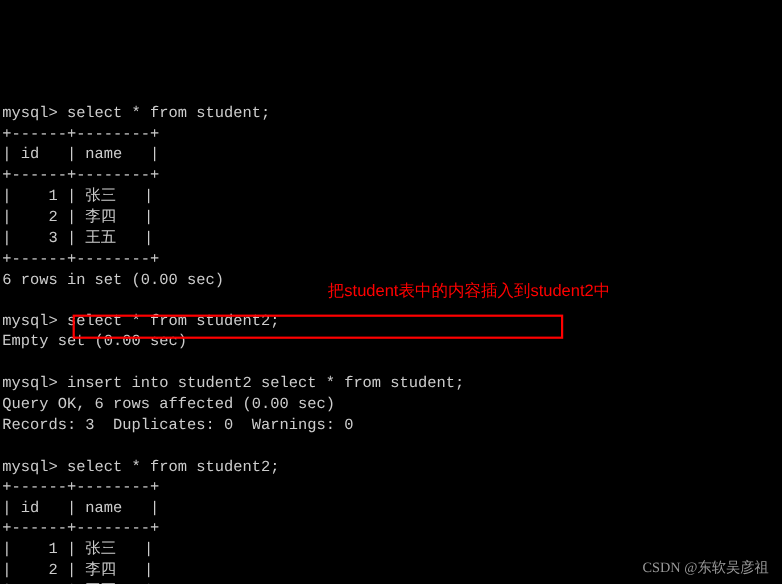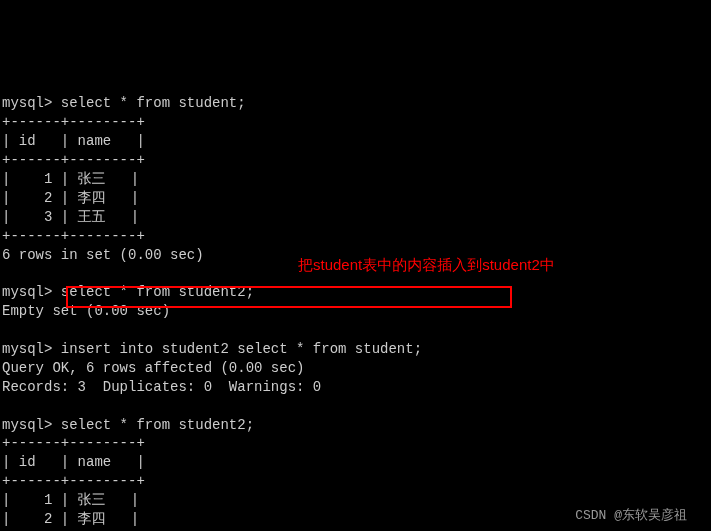--- a/index.html
+++ b/index.html
@@ -30,24 +30,24 @@
       font-size: 15px;
       text-align: center;
     }
     .red-box {
       position: absolute;
       border: 2px solid #ff0000;
       background: transparent;
     }
     .watermark {
       position: absolute;
-      right: 24px;
+      right: 12px;
       bottom: 6px;
       color: #999;
-      font-family: Liberation Mono, monospace;
+      font-family: Liberation Serif, serif;
       font-size: 13px;
       margin-top: 35px;
     }
   </style>
 </head>
 <body>
 
 
 
 <div class="terminal">

